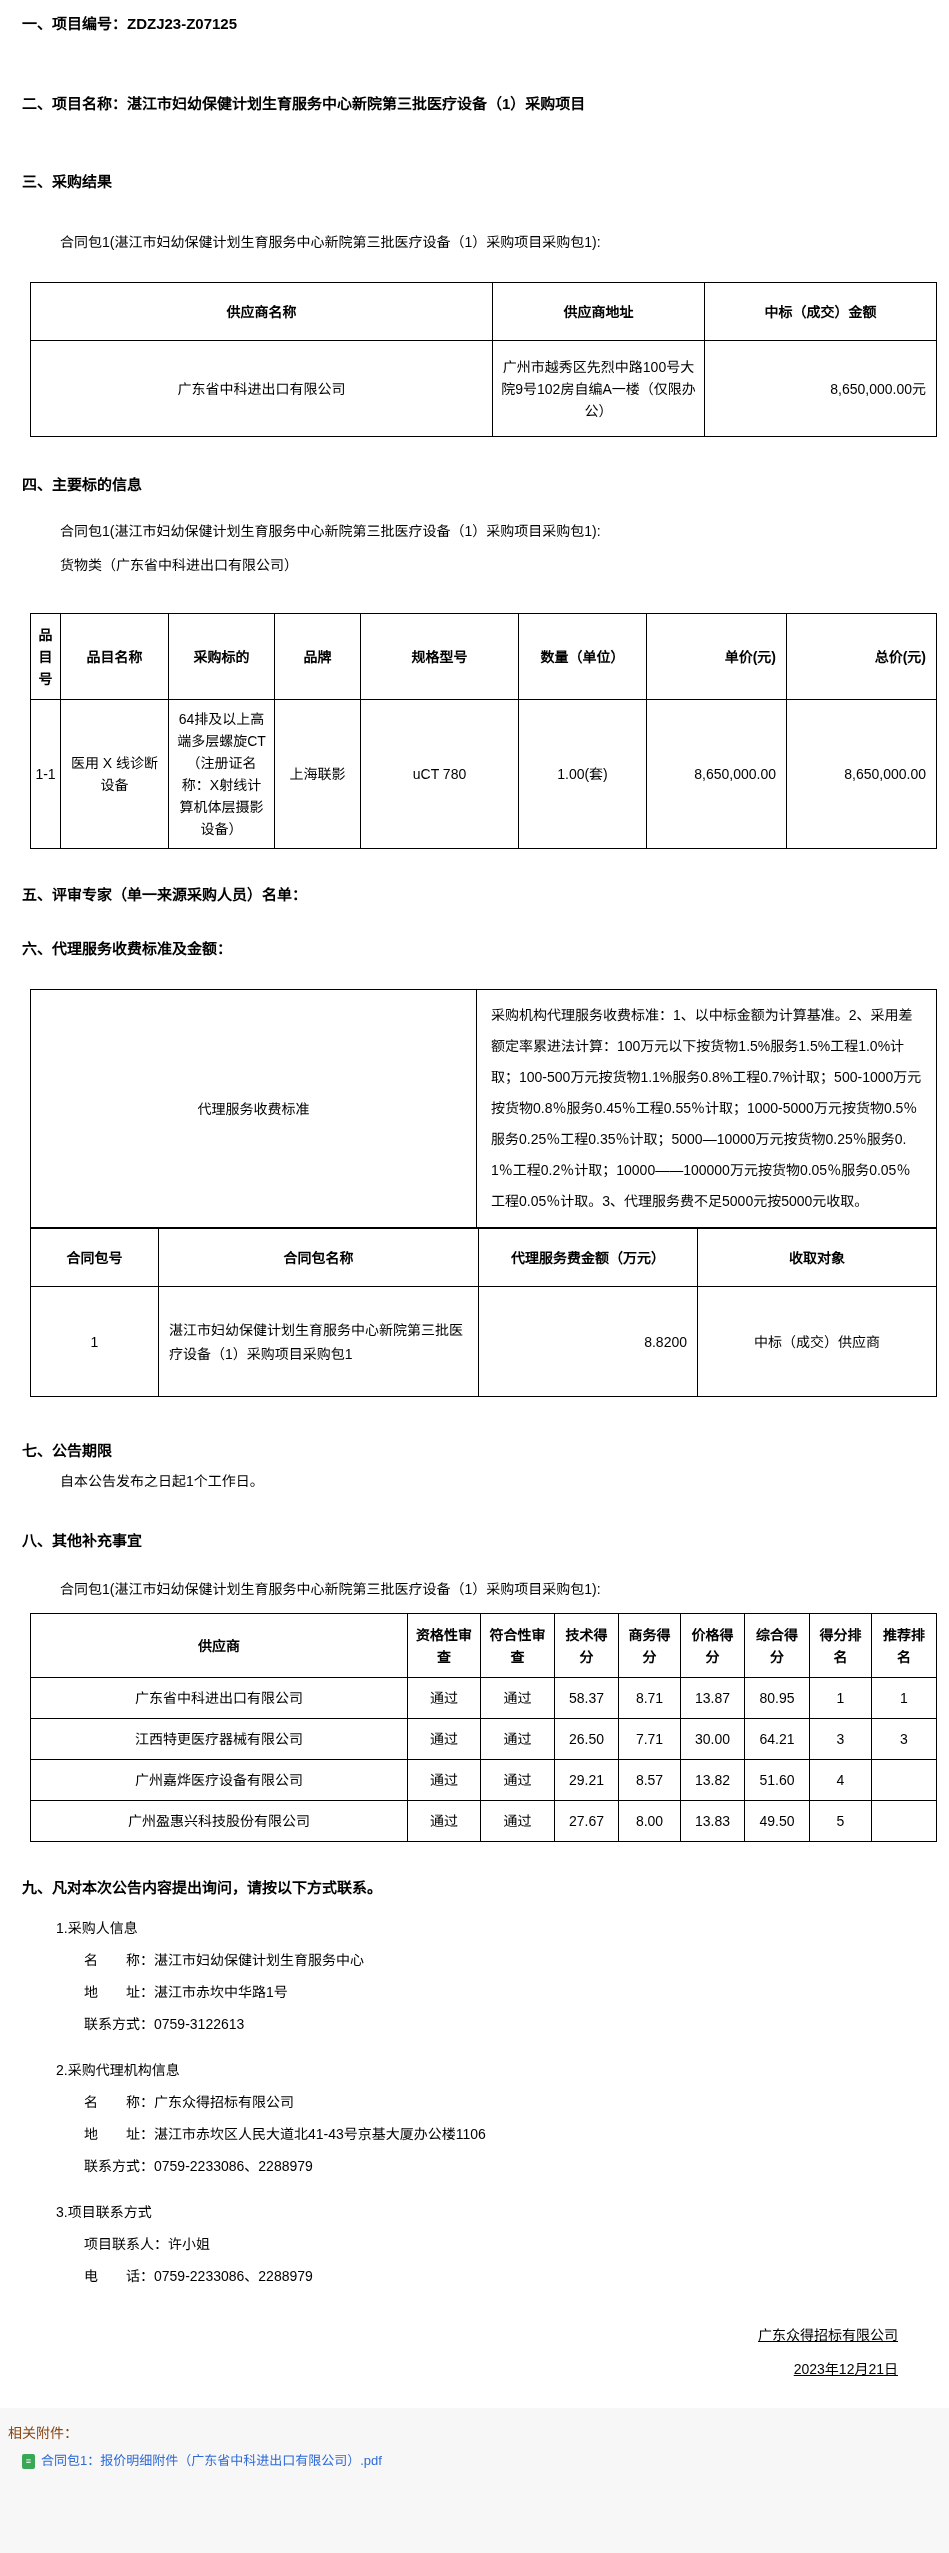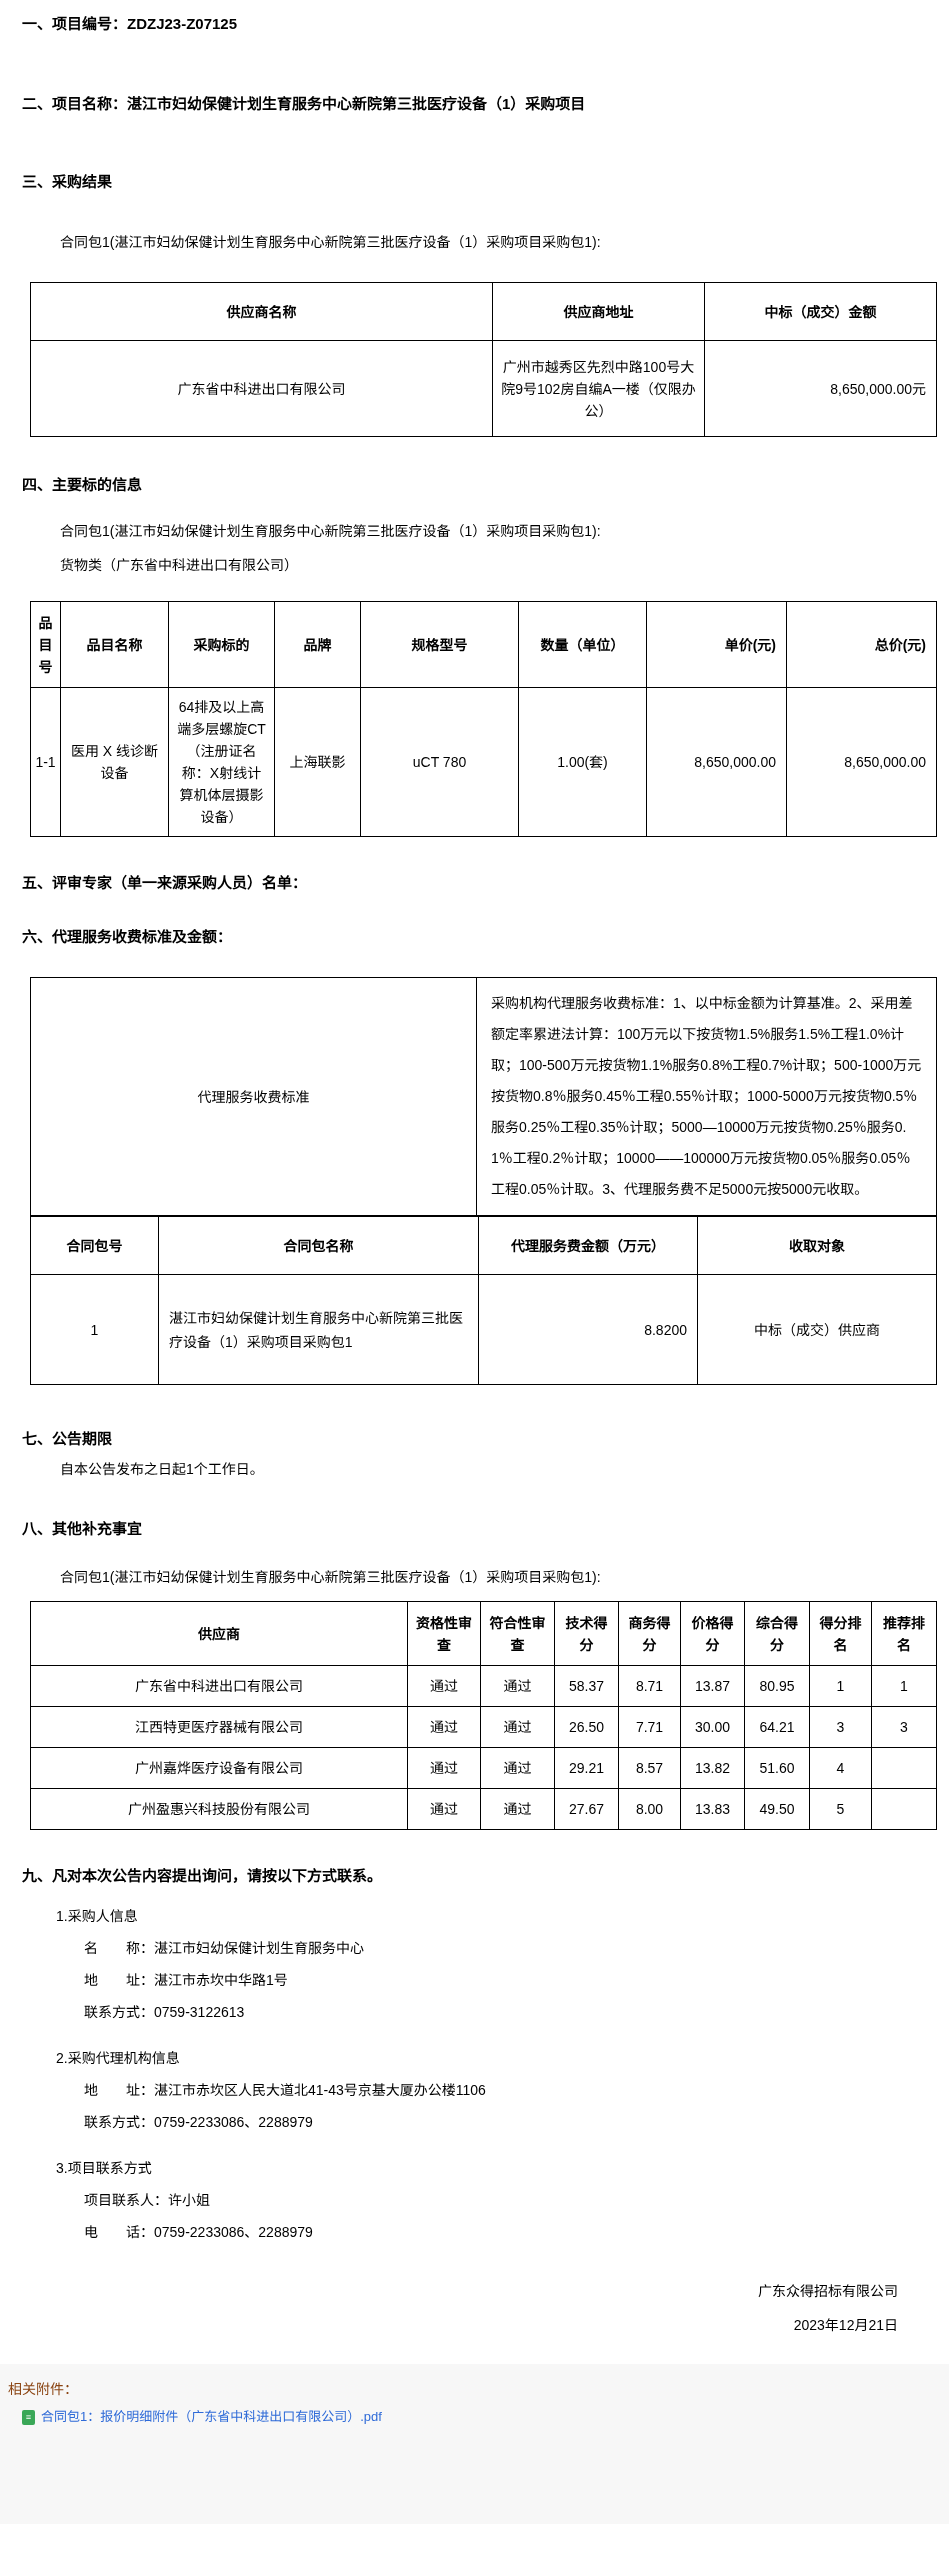--- a/index.html
+++ b/index.html
@@ -44,21 +44,21 @@
   }
   table.tbl th { font-weight: bold; }
 
   
   .result { margin-top: 30px; }
   .result th { height: 58px; }
   .result td { height: 96px; }
   .result td:nth-child(3) { text-align: right; padding-right: 10px; }
 
   
-  .items { margin-top: 26px; padding-left: 9px; }
+  .items { margin-top: 38px; padding-left: 9px; }
   .items th { height: 86px; padding: 6px 4px; }
   .items td { padding: 10px 5px; line-height: 26px; }
   .items td:nth-child(1) { padding: 10px 2px; }
   .items th:nth-child(1) { padding: 6px 2px; }
   .items th:nth-child(7), .items th:nth-child(8),
   .items td:nth-child(7), .items td:nth-child(8) { text-align: right; padding-right: 10px; }
 
   
   .fee-std { margin-top: 30px; }
   .fee-std td.fee-text {
@@ -82,20 +82,21 @@
   .contact-block { margin-left: 34px; }
   .contact-title { margin-top: 14px; font-size: 14px; line-height: 32px; }
   .contact-line { margin-left: 28px; font-size: 14px; line-height: 32px; }
 
   .signature {
     text-align: right;
     padding-right: 36px;
     margin-top: 26px;
     font-size: 14px;
     line-height: 34px;
+    text-decoration: underline;
   }
 
   .footer {
     margin-top: 22px;
     background: #f7f7f7;
     padding: 16px 10px 14px 8px;
     min-height: 160px;
   }
   .attach-label { font-size: 14px; color: #8b4513; line-height: 18px; }
   .attach-row { margin-top: 10px; padding-left: 14px; display: flex; align-items: center; }
@@ -305,20 +306,21 @@
 
   <h2 class="sec" style="margin-top:36px">九、凡对本次公告内容提出询问，请按以下方式联系。</h2>
 
   <div class="contact-block">
     <p class="contact-title">1.采购人信息</p>
     <p class="contact-line">名　　称：湛江市妇幼保健计划生育服务中心</p>
     <p class="contact-line">地　　址：湛江市赤坎中华路1号</p>
     <p class="contact-line">联系方式：0759-3122613</p>
 
     <p class="contact-title">2.采购代理机构信息</p>
+    <p class="contact-line">名　　称：广东众得招标有限公司</p>
     <p class="contact-line">地　　址：湛江市赤坎区人民大道北41-43号京基大厦办公楼1106</p>
     <p class="contact-line">联系方式：0759-2233086、2288979</p>
 
     <p class="contact-title">3.项目联系方式</p>
     <p class="contact-line">项目联系人：许小姐</p>
     <p class="contact-line">电　　话：0759-2233086、2288979</p>
   </div>
 
   <div class="signature">
     <div>广东众得招标有限公司</div>

